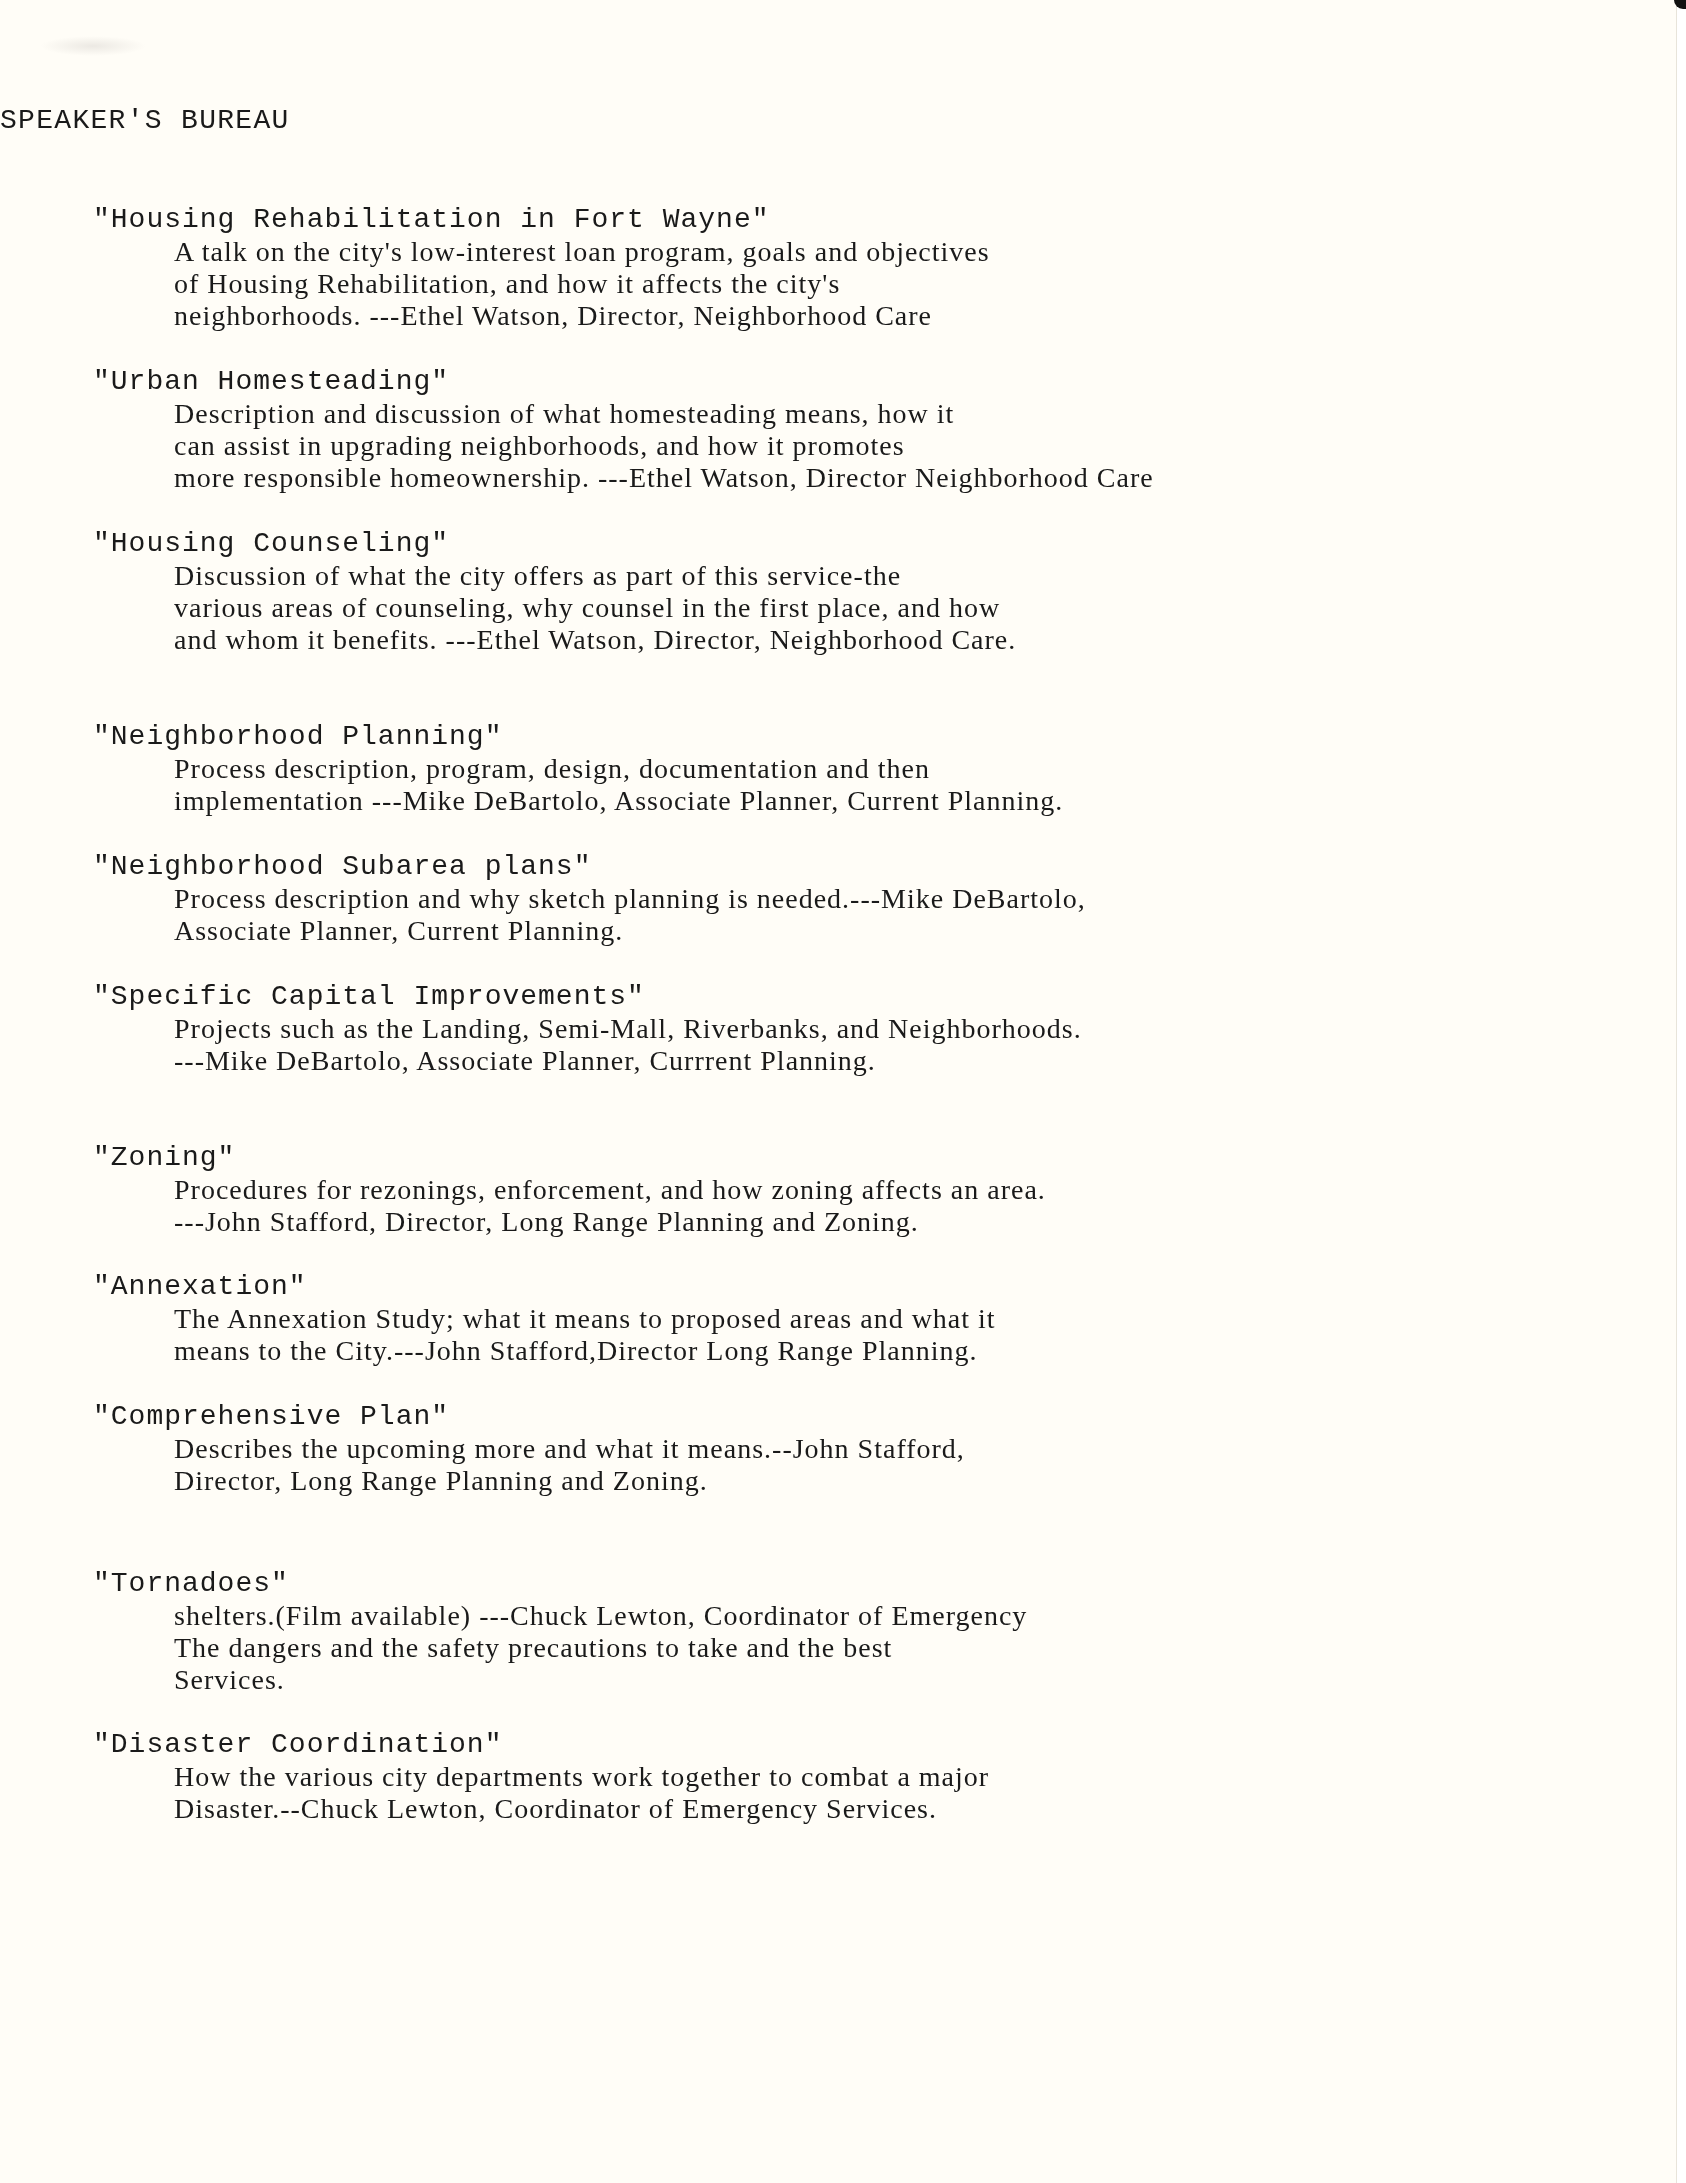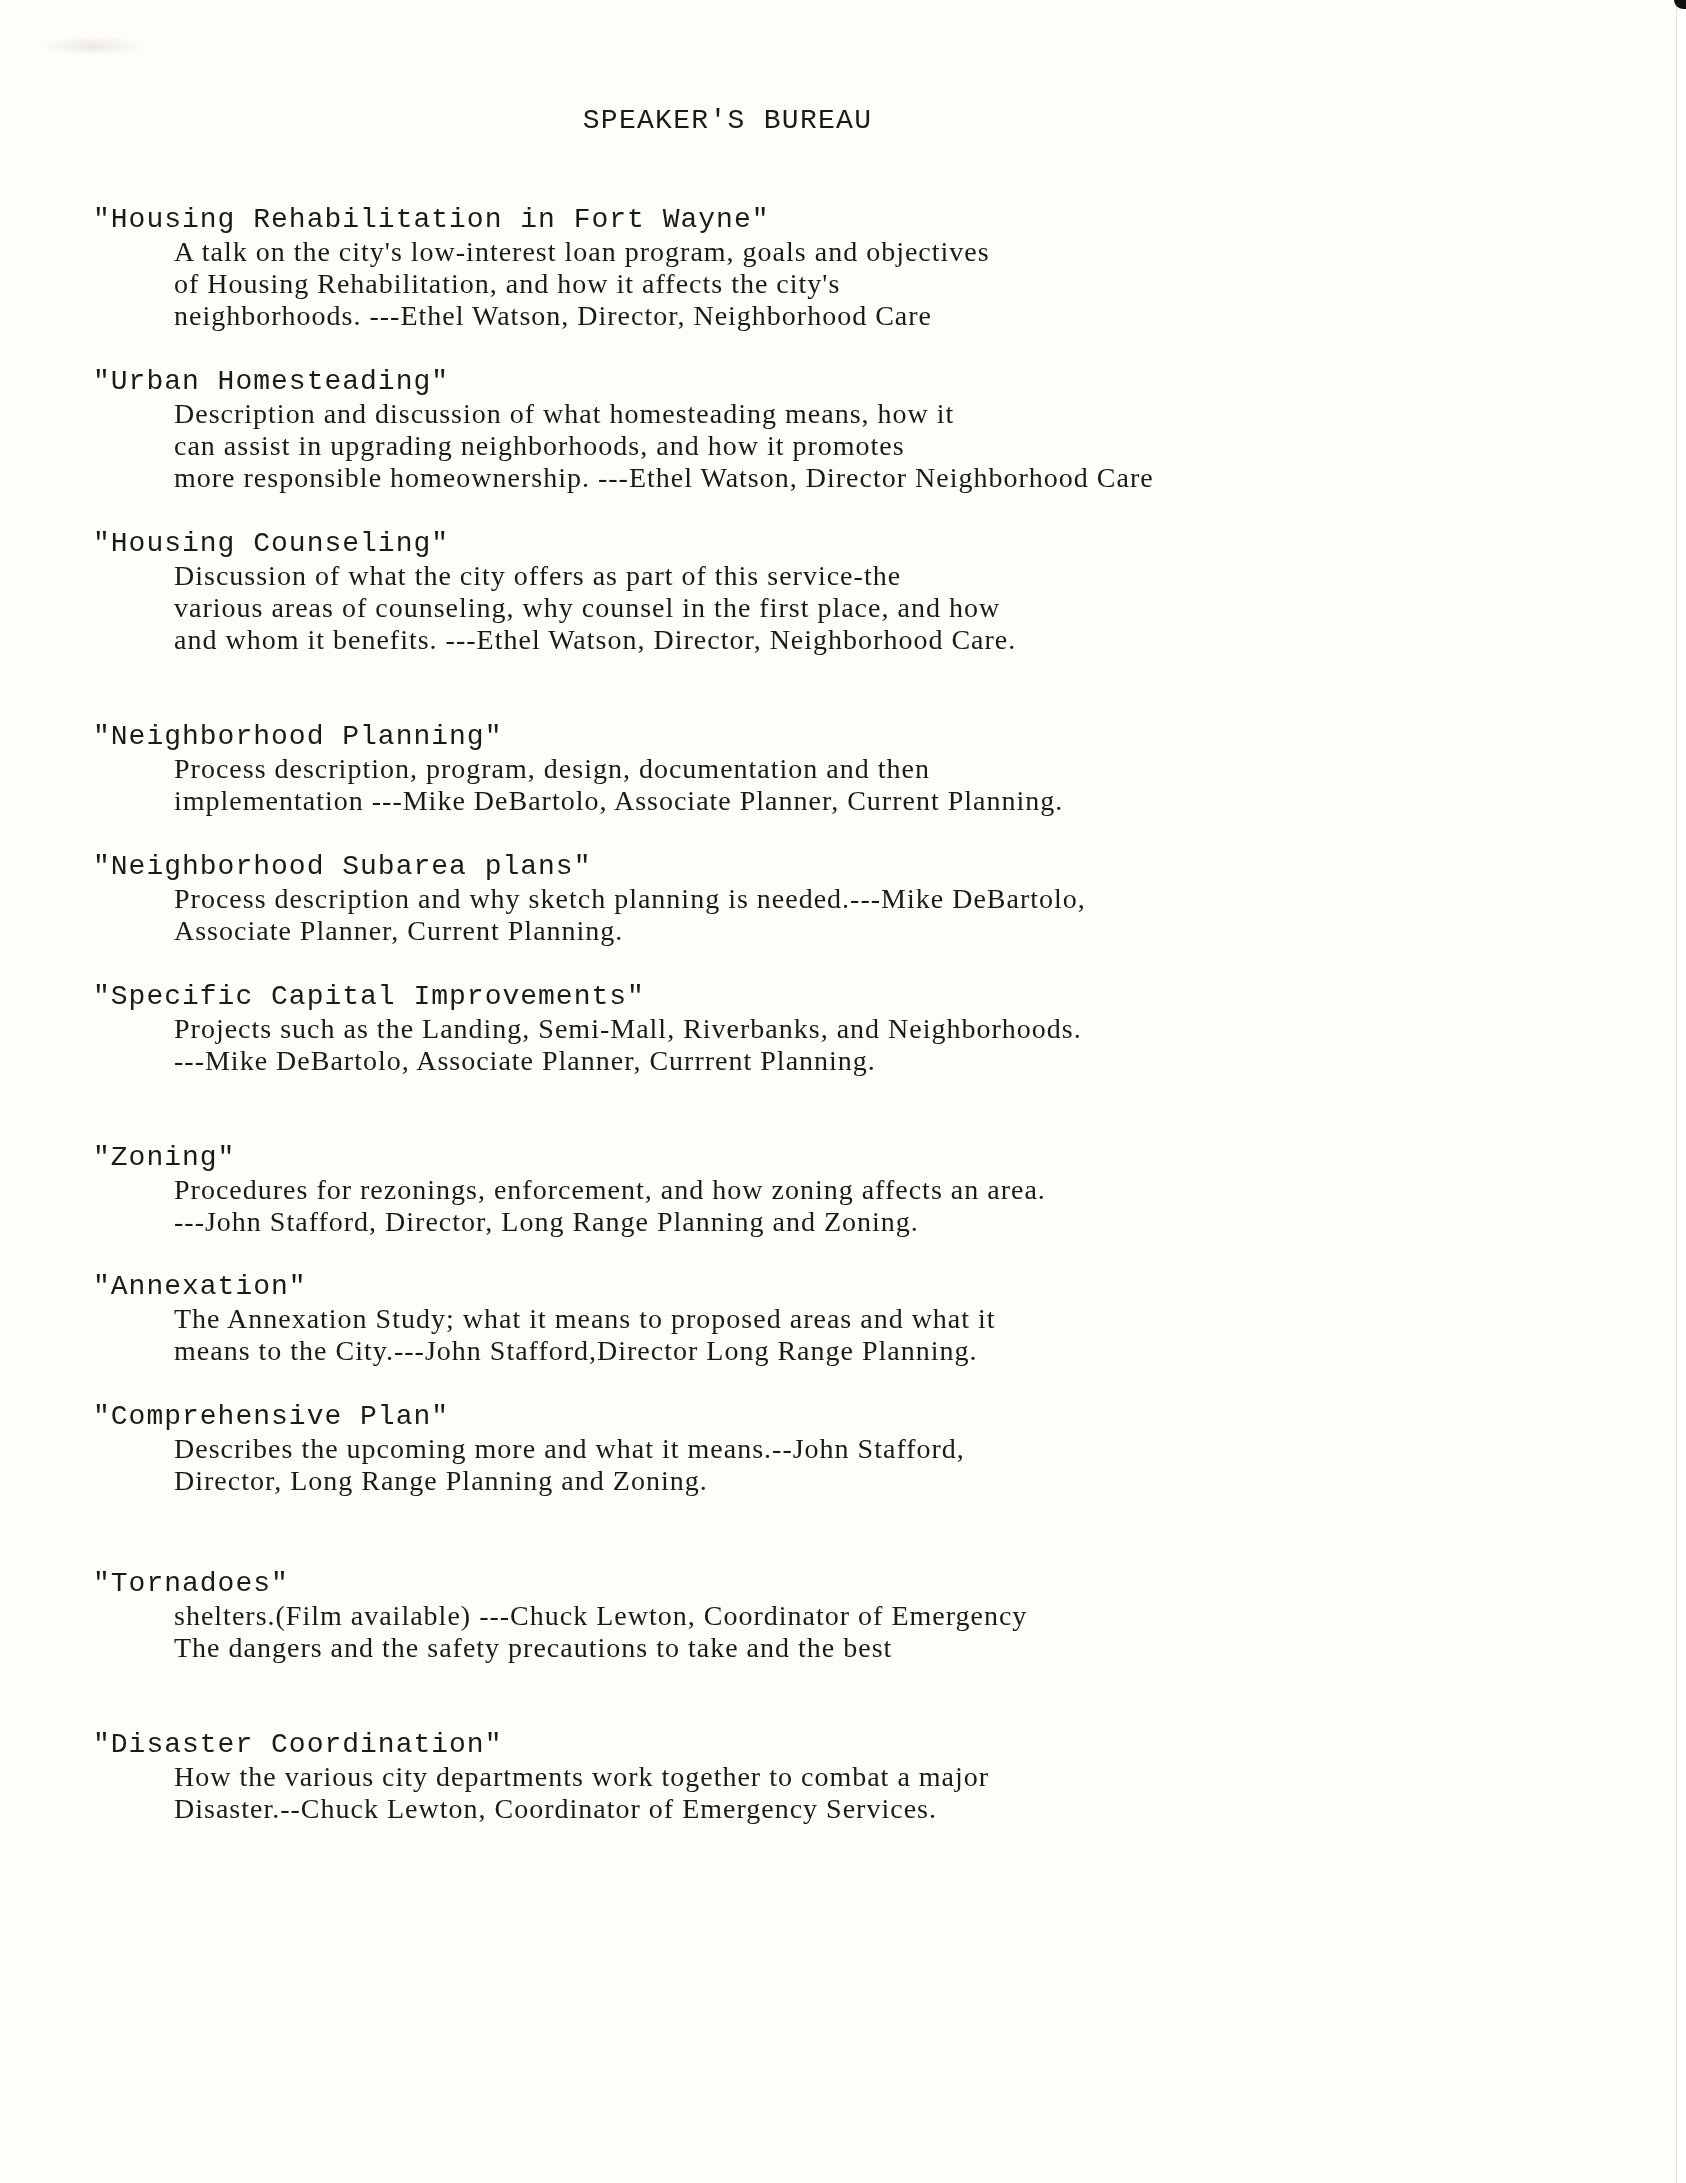--- a/index.html
+++ b/index.html
@@ -28,22 +28,21 @@
     }
     .doc {
       position: absolute; left: 0; top: 0; width: 100%;
       font-family: "Liberation Mono", "DejaVu Sans Mono", monospace;
       color: #1a1a1a;
       font-size: 28px;
       line-height: 32px;
       letter-spacing: 1px;
     }
     .title {
-      position: absolute; top: 105px; left: 15px; width: 1425px;
-      text-align: center;
+      position: absolute; top: 105px; left: 0; width: 1425px;
       font-size: 28px;
       letter-spacing: 1.3px;
     }
     .entry { position: absolute; left: 93px; width: 1575px; }
     .entry .heading { white-space: pre; }
     .entry .body { padding-left: 81px; }
     .entry .body .line { white-space: pre; display: block; font-family: Liberation Serif, serif; }
   </style>
 </head>
 <body>
@@ -128,20 +127,21 @@
       <span class="line">Describes the upcoming more and what it means.--John Stafford,</span>
       <span class="line">Director, Long Range Planning and Zoning.</span>
     </div>
   </div>
 
   <div class="entry" style="top:1568px;">
     <div class="heading">"Tornadoes"</div>
     <div class="body">
       <span class="line">shelters.(Film available) ---Chuck Lewton, Coordinator of Emergency</span>
       <span class="line">The dangers and the safety precautions to take and the best</span>
+      <span class="line">Services.</span>
     </div>
   </div>
 
   <div class="entry" style="top:1729px;">
     <div class="heading">"Disaster Coordination"</div>
     <div class="body">
       <span class="line">How the various city departments work together to combat a major</span>
       <span class="line">Disaster.--Chuck Lewton, Coordinator of Emergency Services.</span>
     </div>
   </div>

